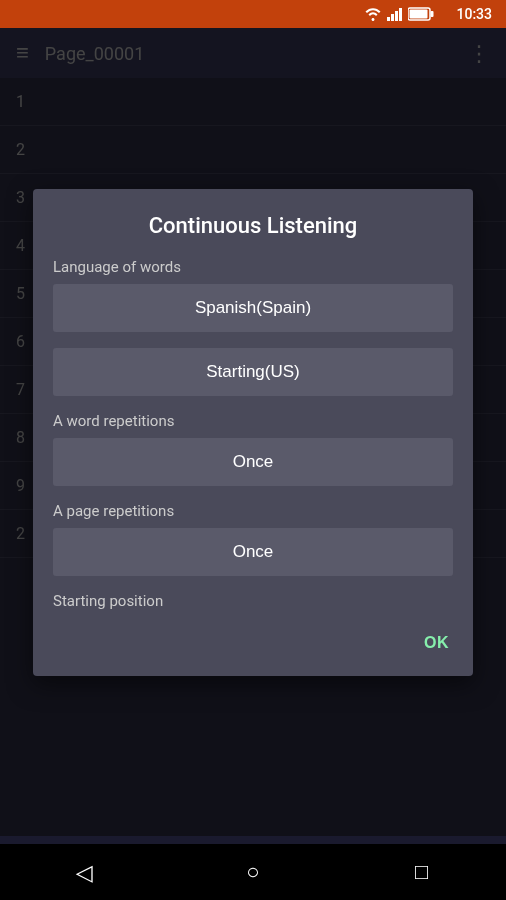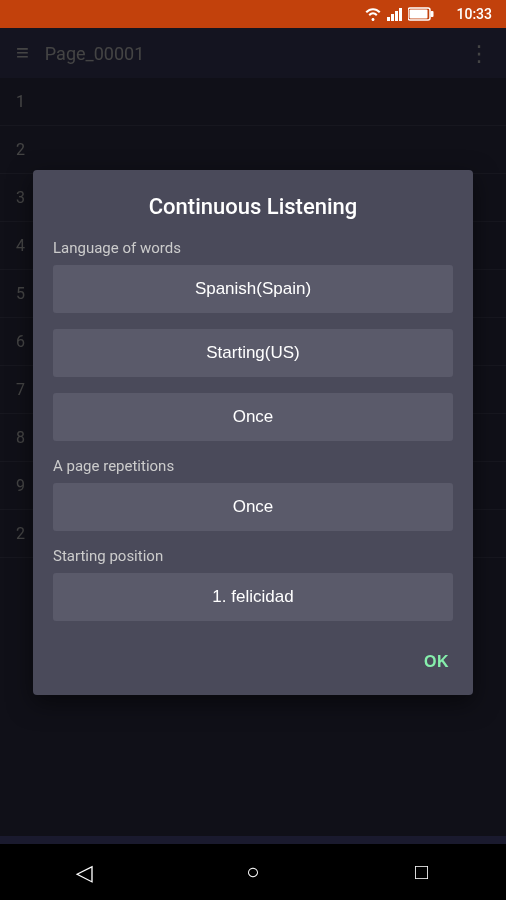--- a/index.html
+++ b/index.html
@@ -268,27 +268,27 @@
 
     <div class="dialog">
 
       <div class="dialog-title">Continuous Listening</div>
 
       <div class="dialog-section-label">Language of words</div>
       <button class="dialog-option-btn">Spanish(Spain)</button>
 
       <button class="dialog-option-btn">Starting(US)</button>
 
+      <div class="dialog-section-label">A word repetitions</div>
       <button class="dialog-option-btn">Once</button>
 
       <div class="dialog-section-label">A page repetitions</div>
       <button class="dialog-option-btn">Once</button>
 
       <div class="dialog-section-label">Starting position</div>
-      <button class="dialog-option-btn">1. felicidad</button>
 
       <div class="dialog-actions">
         <button class="dialog-btn-ok">OK</button>
       </div>
 
     </div>
   </div>
 </div>
 
 <div class="nav-bar">

